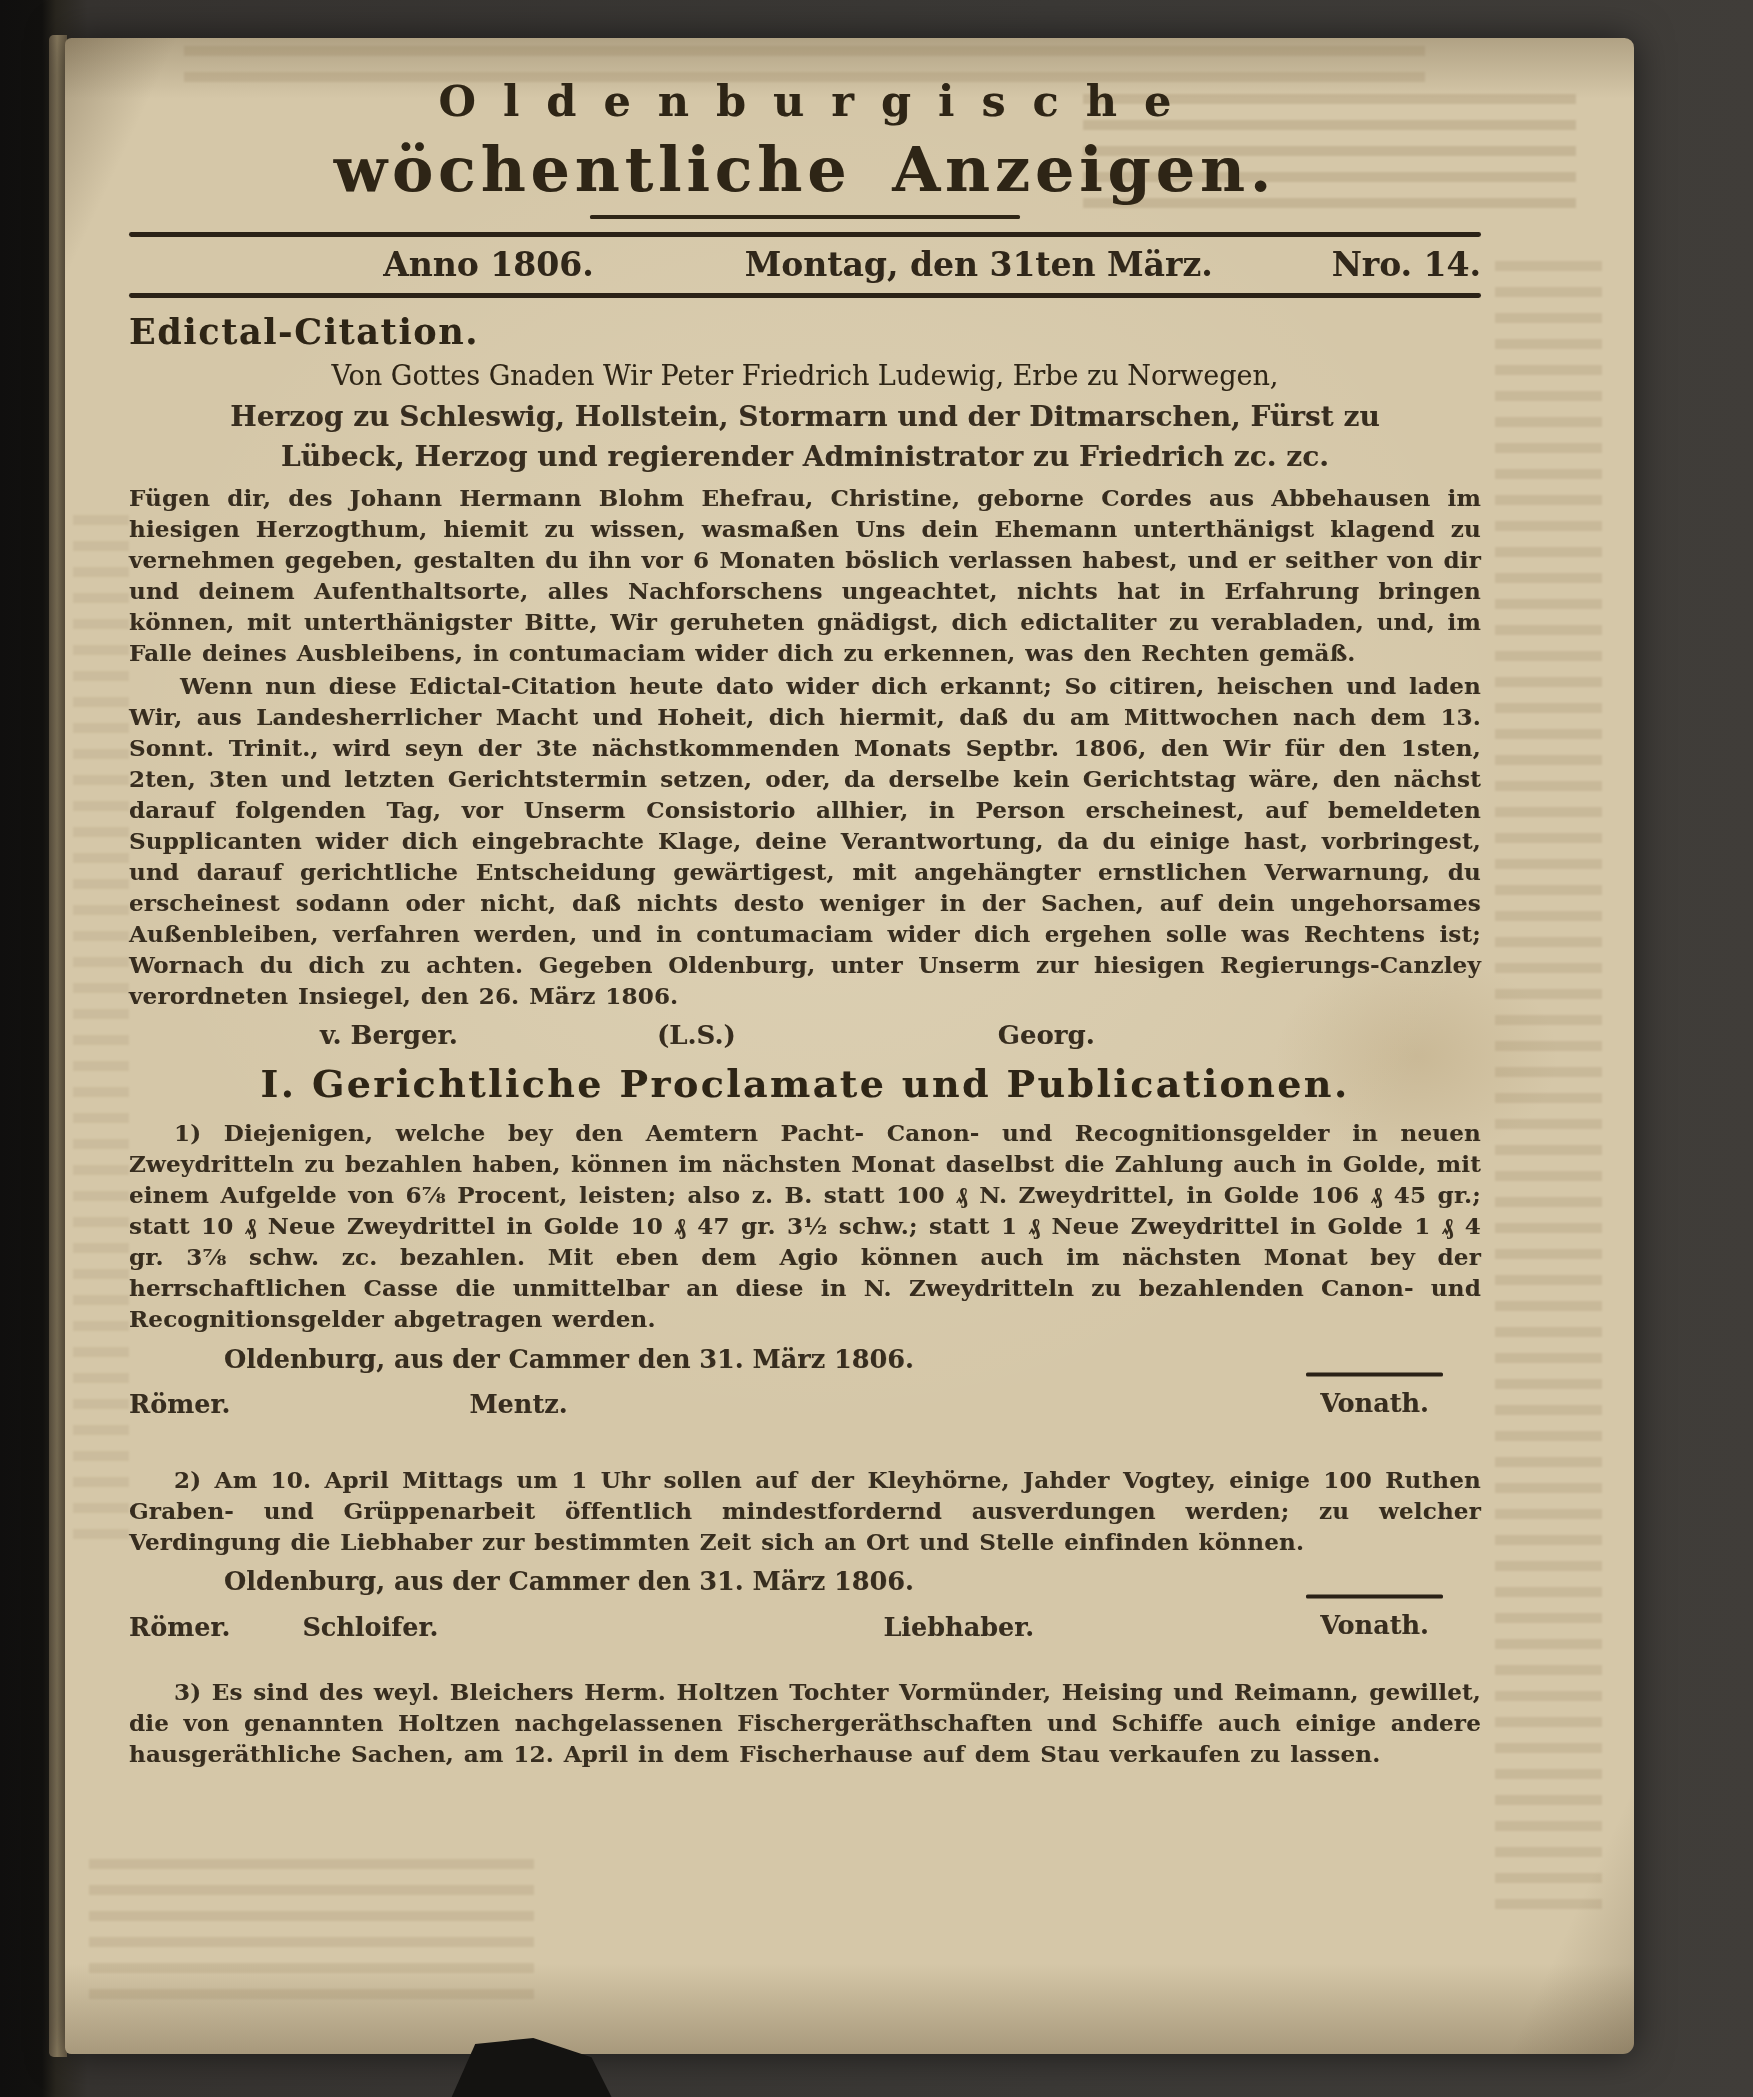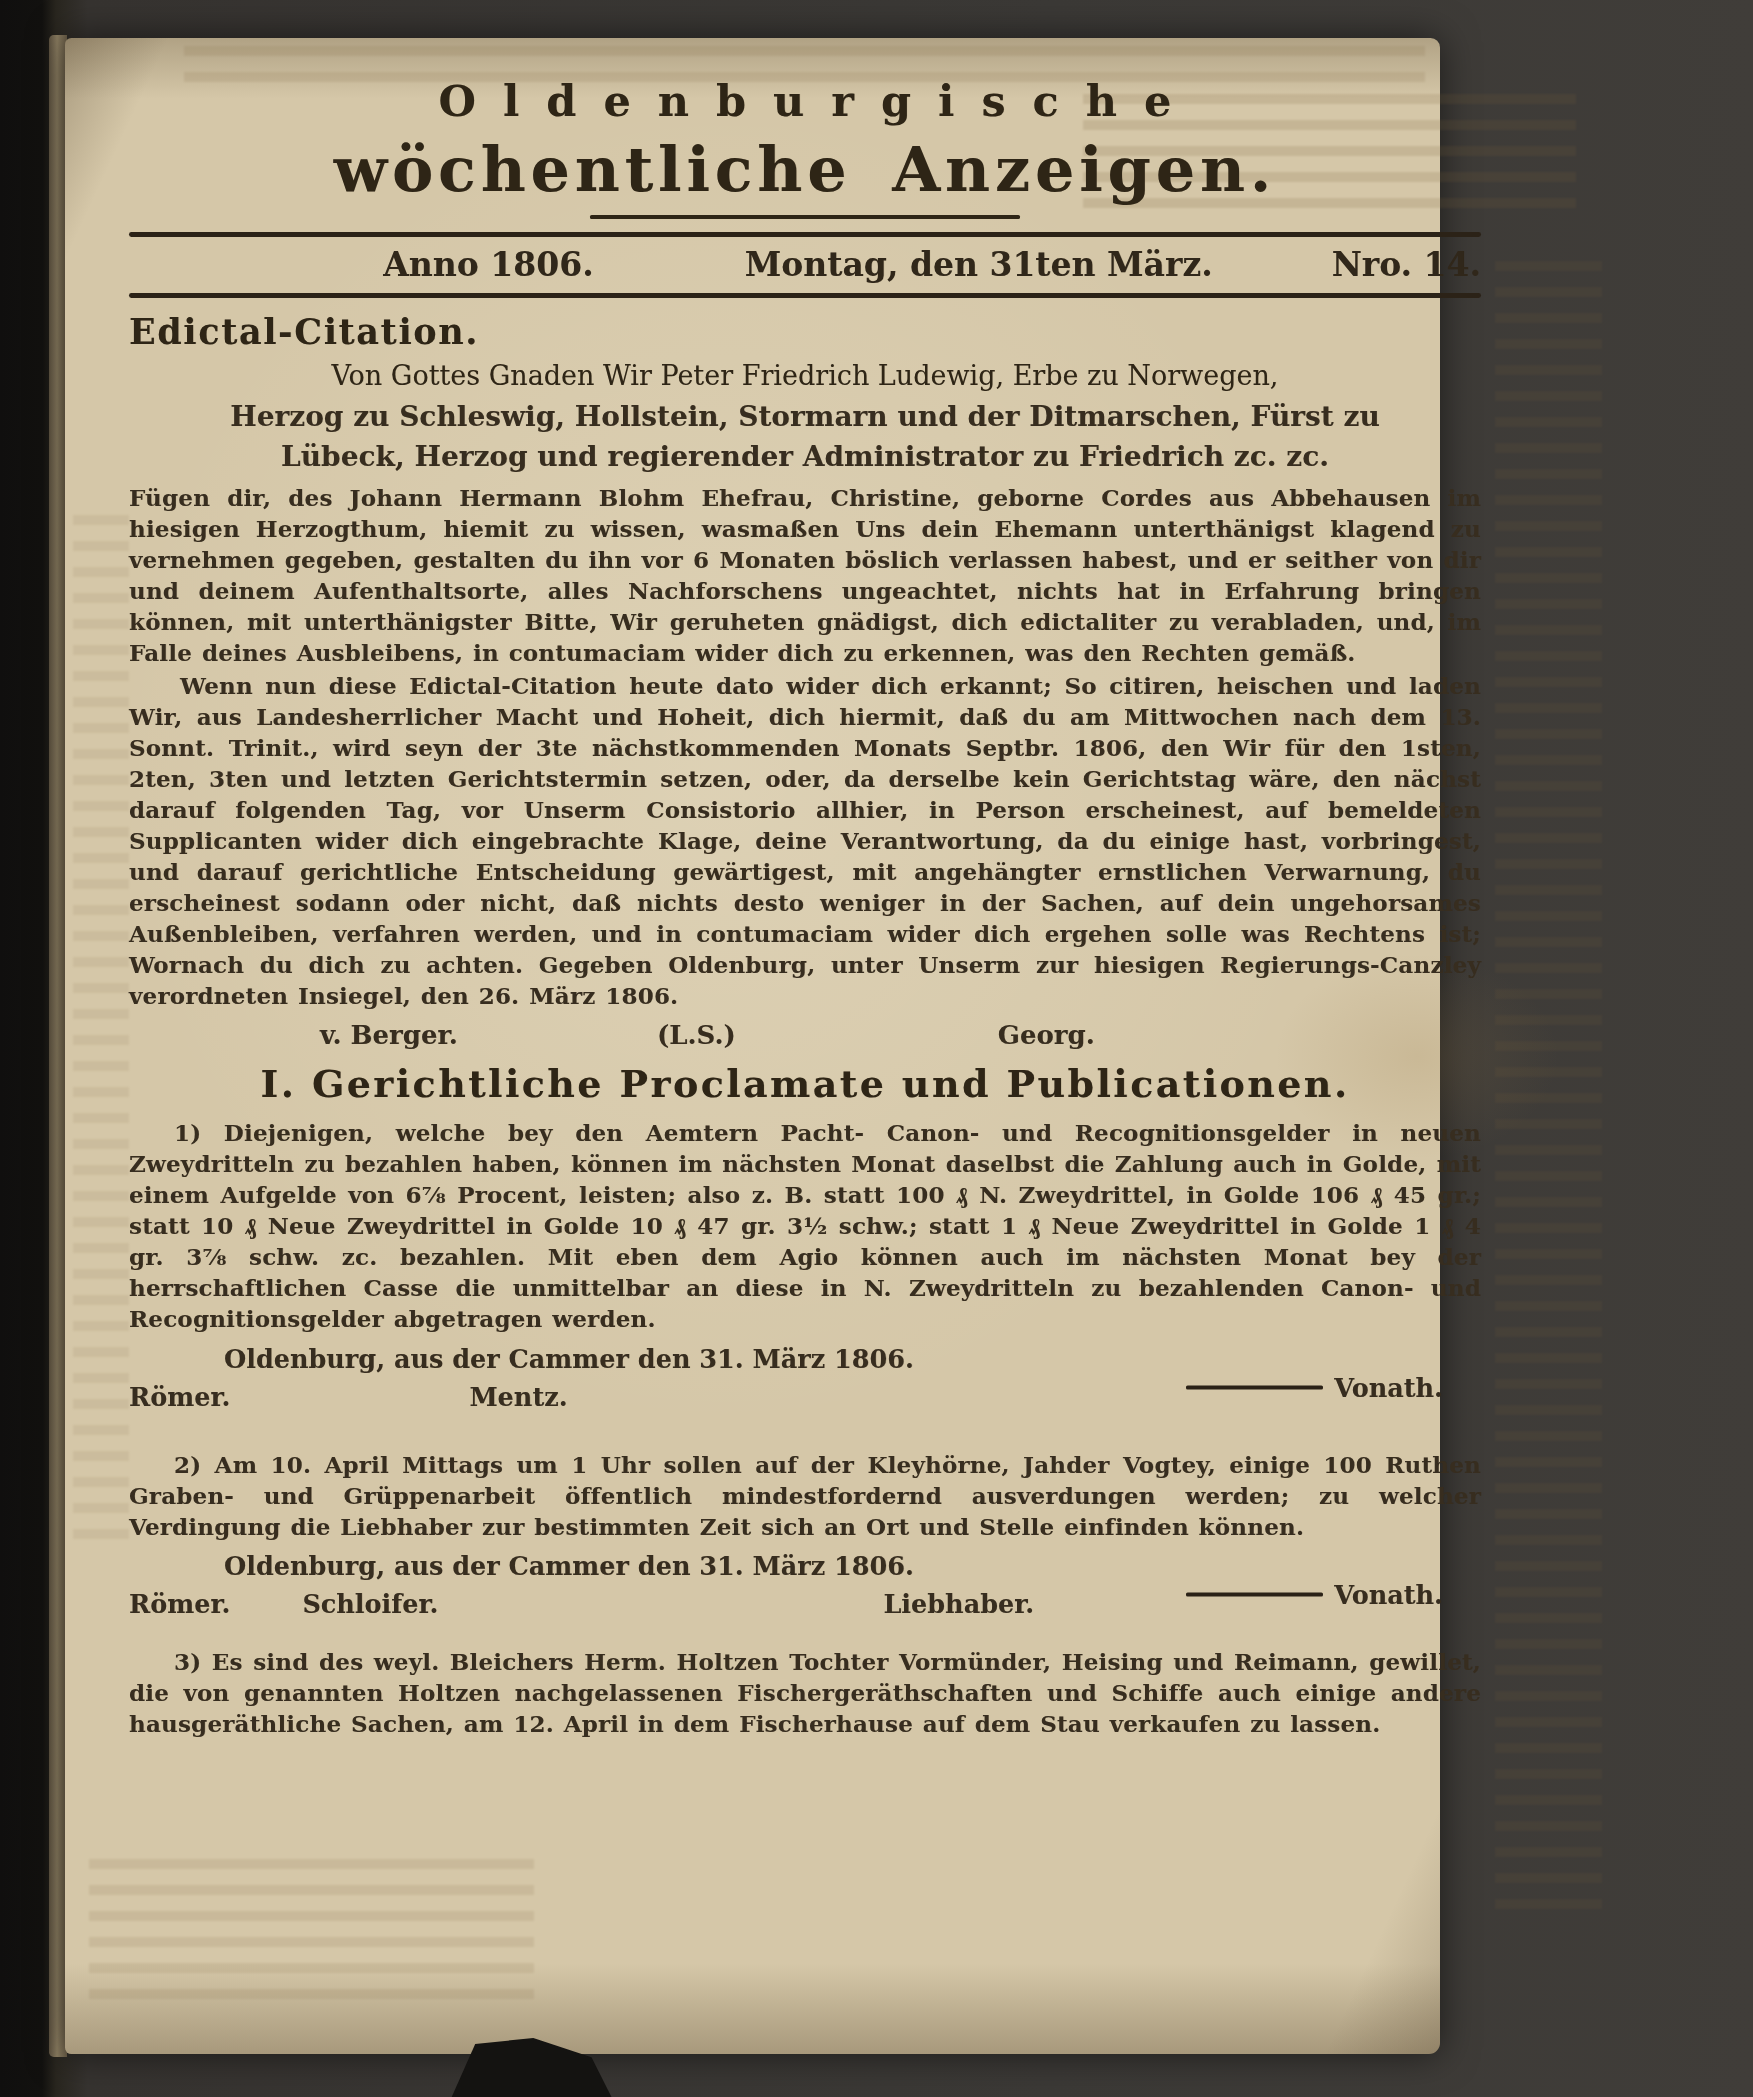--- a/index.html
+++ b/index.html
@@ -9,21 +9,21 @@
     position:relative; overflow:hidden;
     background:linear-gradient(90deg,#100f0e 0%,#12110f 2.4%,#29261f 3.2%,#363330 5%,#3b3936 60%,#403d39 100%);
     font-family:"DejaVu Serif","Liberation Serif",serif;
   }
   .page-edge {
     position:absolute; left:49px; top:35px; width:17.5px; height:2022px;
     background:linear-gradient(90deg,#5c5140 0%,#8d7f62 45%,#6b5e48 100%);
     border-radius:4.8px 0 0 4.8px;
   }
   .paper {
-    position:absolute; left:65px; top:38px; width:1375px; height:2016px;
+    position:absolute; left:65px; top:38px; width:1569px; height:2016px;
     background:
       linear-gradient(115deg, rgba(62,47,26,.30) 0%, rgba(62,47,26,0) 4.5%),
       linear-gradient(-65deg, rgba(62,47,26,.22) 0%, rgba(62,47,26,0) 5%),
       linear-gradient(180deg, rgba(72,56,30,.26) 0%, rgba(72,56,30,0) 3%, rgba(72,56,30,0) 95.5%, rgba(72,56,30,.32) 100%),
       radial-gradient(ellipse 62% 46% at 48% 36%, rgba(255,250,232,.20), rgba(255,250,232,0) 72%),
       #d5c7a8;
     border-radius:6.4px 9.5px 11px 6.4px;
     box-shadow:0 0 37px rgba(0,0,0,.55);
   }
   
@@ -90,21 +90,21 @@
 
   .place-date { font-size:25.5px; font-weight:bold; margin-left:95px; display:inline-block; }
   .pd-row { margin-top:9.5px; }
 
   .sigrow { display:flex; font-size:25.5px; font-weight:bold; margin-top:8px; align-items:center; }
   .sigrow .mentz { margin-left:239px; }
   .sigrow .schloifer { margin-left:72px; }
   .sigrow .schmedes { margin-left:445px; }
   .vonath-col {
     margin-left:auto; margin-right:38px;
-    display:flex; flex-direction:row; align-items:center; gap:11px;
+    display:flex; flex-direction:column; align-items:center; gap:11px;
     transform:translateY(-9.5px);
   }
   .minirule { display:block; width:137px; height:4px; background:#2b2217; border-radius:1.6px; }
 </style>
 </head>
 <body>
 
 <div class="page-edge"></div>
 
 <div class="paper">

